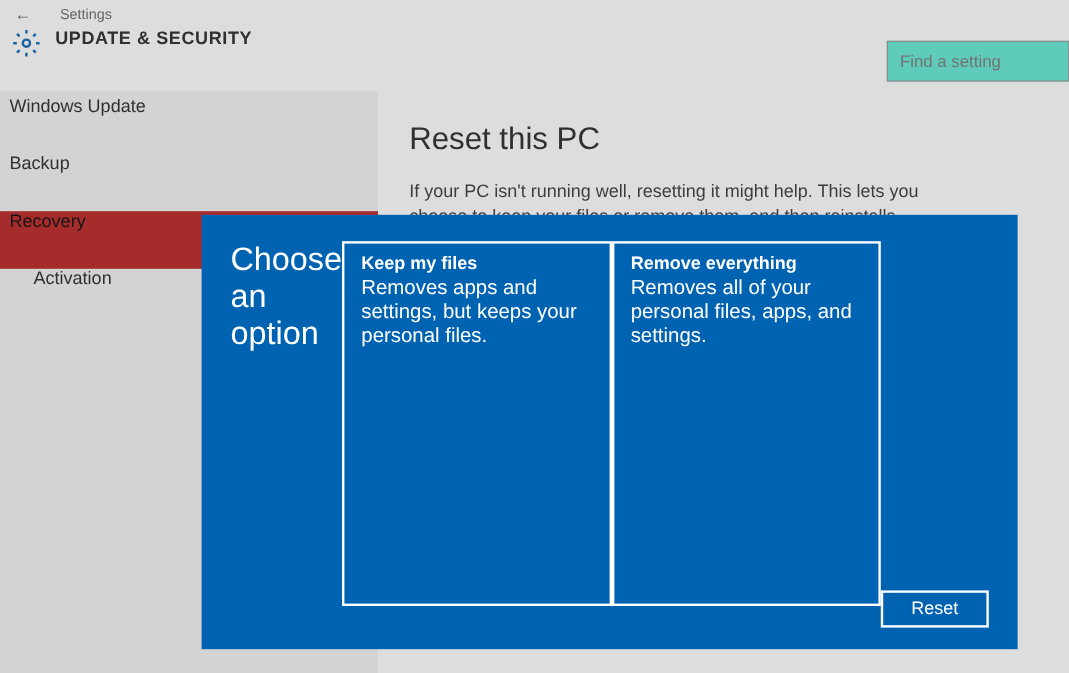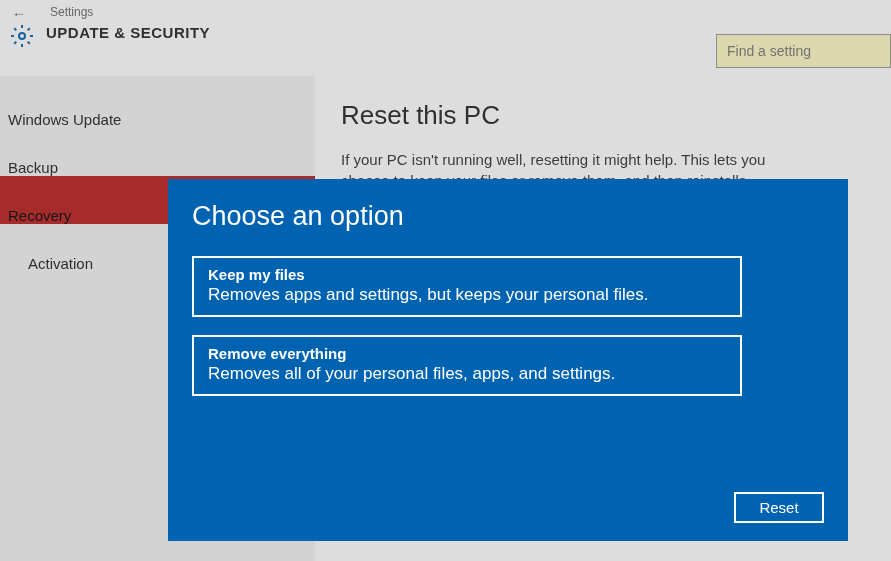--- a/index.html
+++ b/index.html
@@ -49,43 +49,43 @@
     .header-title {
       font-size: 15px;
       font-weight: 600;
       letter-spacing: 0.5px;
       color: #222;
     }
     .search-box {
       position: absolute;
       right: 0;
       top: 10px;
-      width: 175px;
+      width: 152px;
       height: 34px;
       border: 1px solid #999;
       padding: 0 10px;
       font-size: 14px;
       color: #777;
       display: flex;
       align-items: center;
-      background: #fef9c3;
+      background: #5eead4;
     }
     .main {
       display: flex;
       height: calc(561px - 76px);
     }
     .sidebar {
       width: 315px;
       background: #f2f2f2;
       padding-top: 4px;
     }
     .sidebar-item {
       height: 48px;
       display: flex;
-      align-items: flex-end;
+      align-items: flex-start;
       padding-left: 8px;
       font-size: 15px;
       color: #222;
     }
     .sidebar-item.selected {
       background: #b91c1c;
       color: #000;
     }
     .content {
       flex: 1;
@@ -107,21 +107,20 @@
       position: absolute;
       left: 168px;
       top: 179px;
       width: 680px;
       height: 362px;
       background: #0063B1;
       color: #fff;
       padding: 22px 24px 18px 24px;
       z-index: 10;
       display: flex;
-      flex-direction: column;
     }
     .modal-title {
       font-size: 27px;
       font-weight: 300;
       margin-bottom: 24px;
     }
     .option-box {
       width: 550px;
       border: 2px solid #fff;
       padding: 8px 14px 10px 14px;

